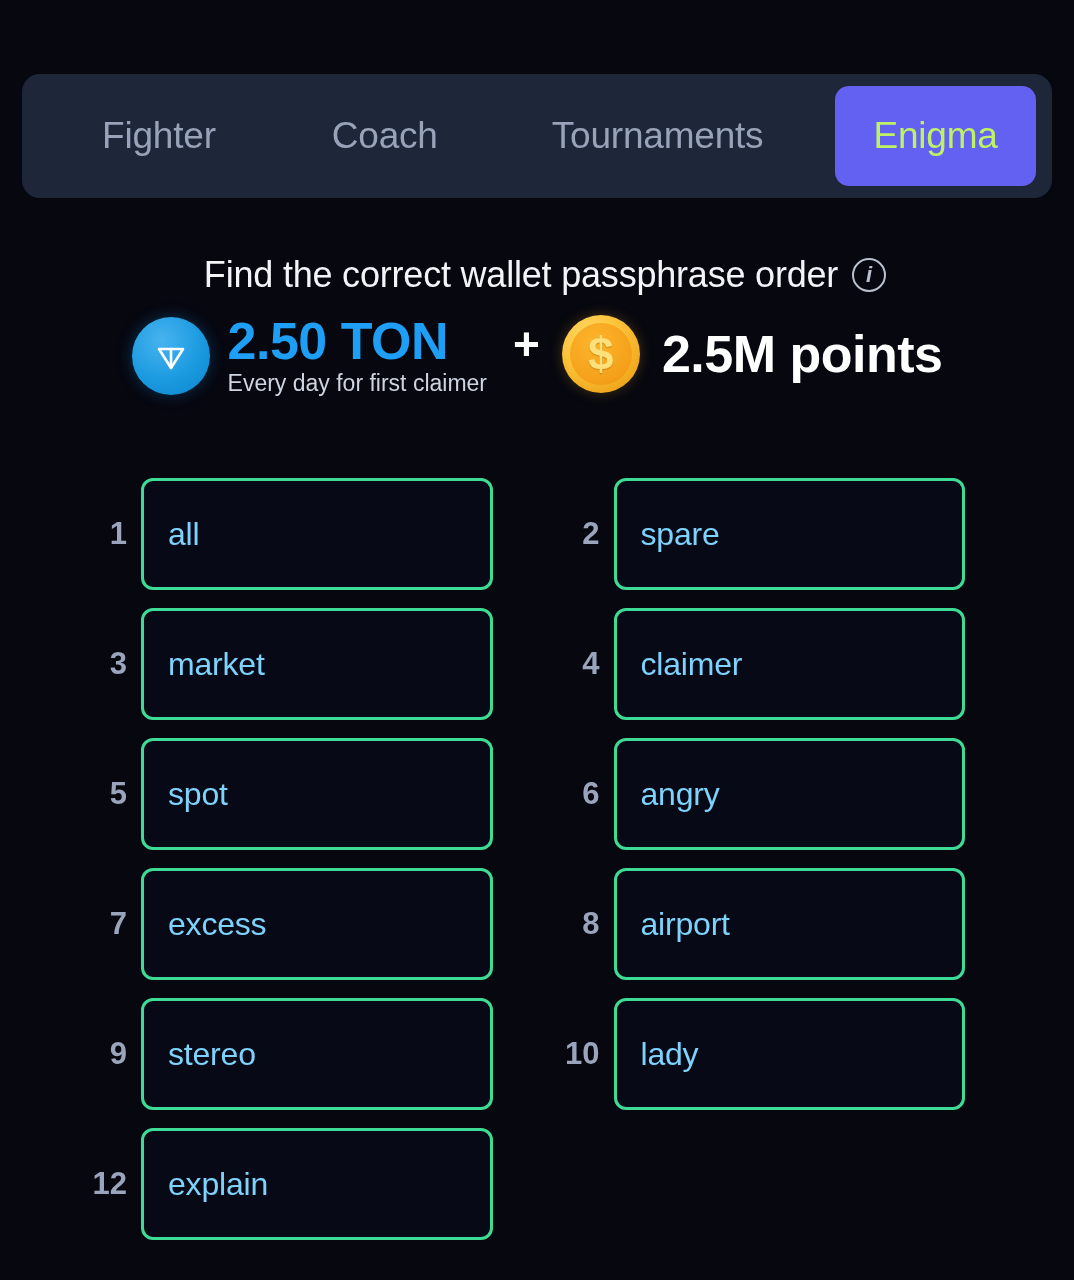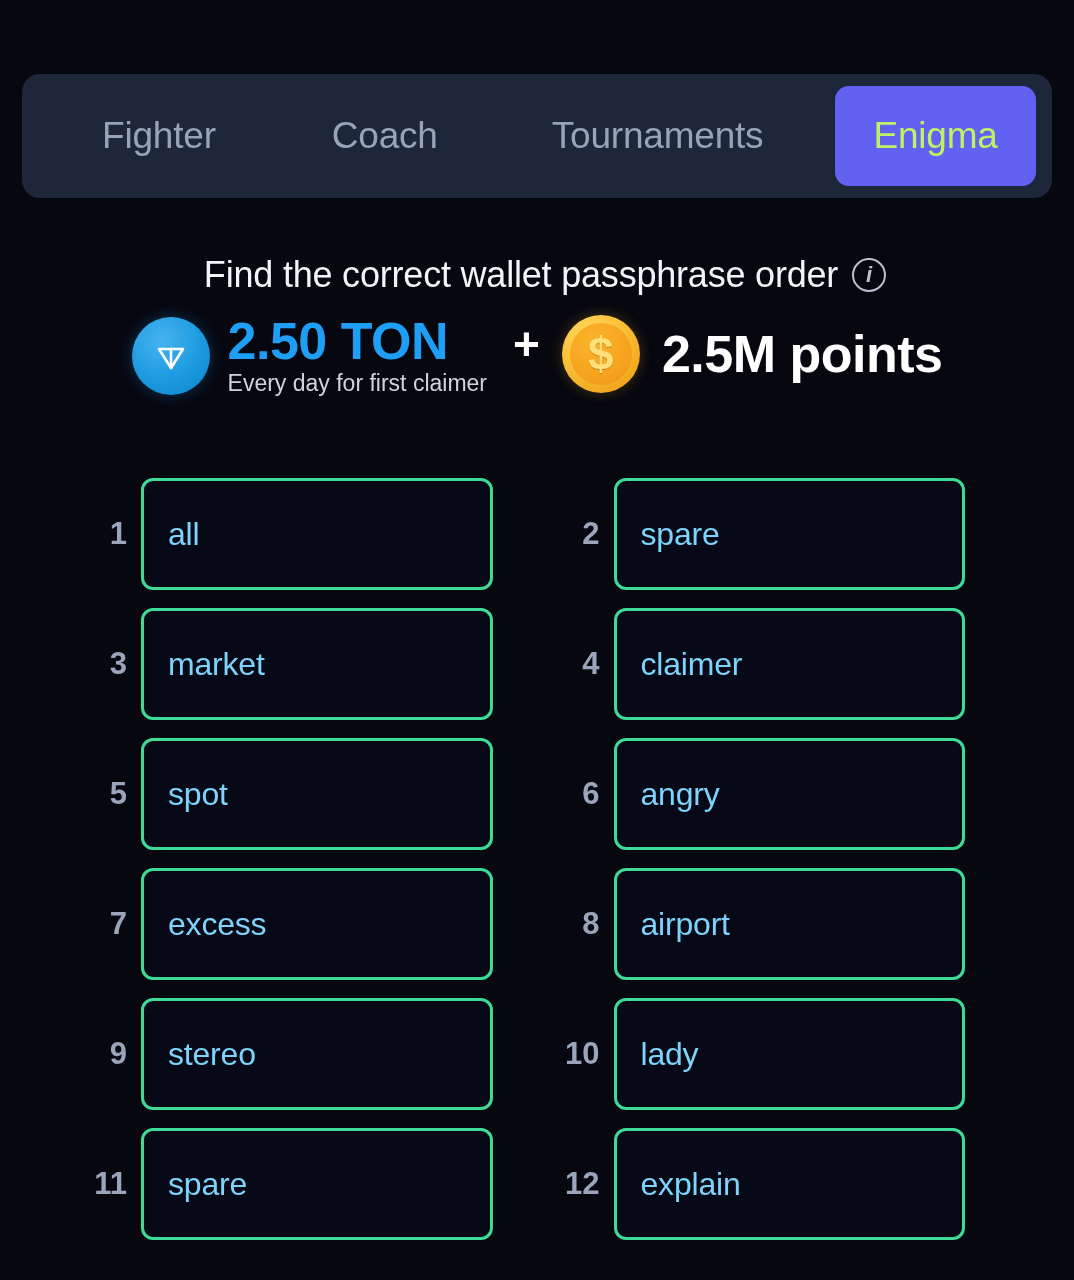--- a/index.html
+++ b/index.html
@@ -359,26 +359,20 @@
       </div>
     </div>
 
     <div class="cell">
       <span class="cell-index">10</span>
       <div class="cell-box">
         <span class="cell-word">lady</span>
       </div>
     </div>
 
-    <div class="cell">
-      <span class="cell-index">11</span>
-      <div class="cell-box">
-        <span class="cell-word">spare</span>
-      </div>
-    </div>
 
     <div class="cell">
       <span class="cell-index">12</span>
       <div class="cell-box">
         <span class="cell-word">explain</span>
       </div>
     </div>
 
   </div>
 

